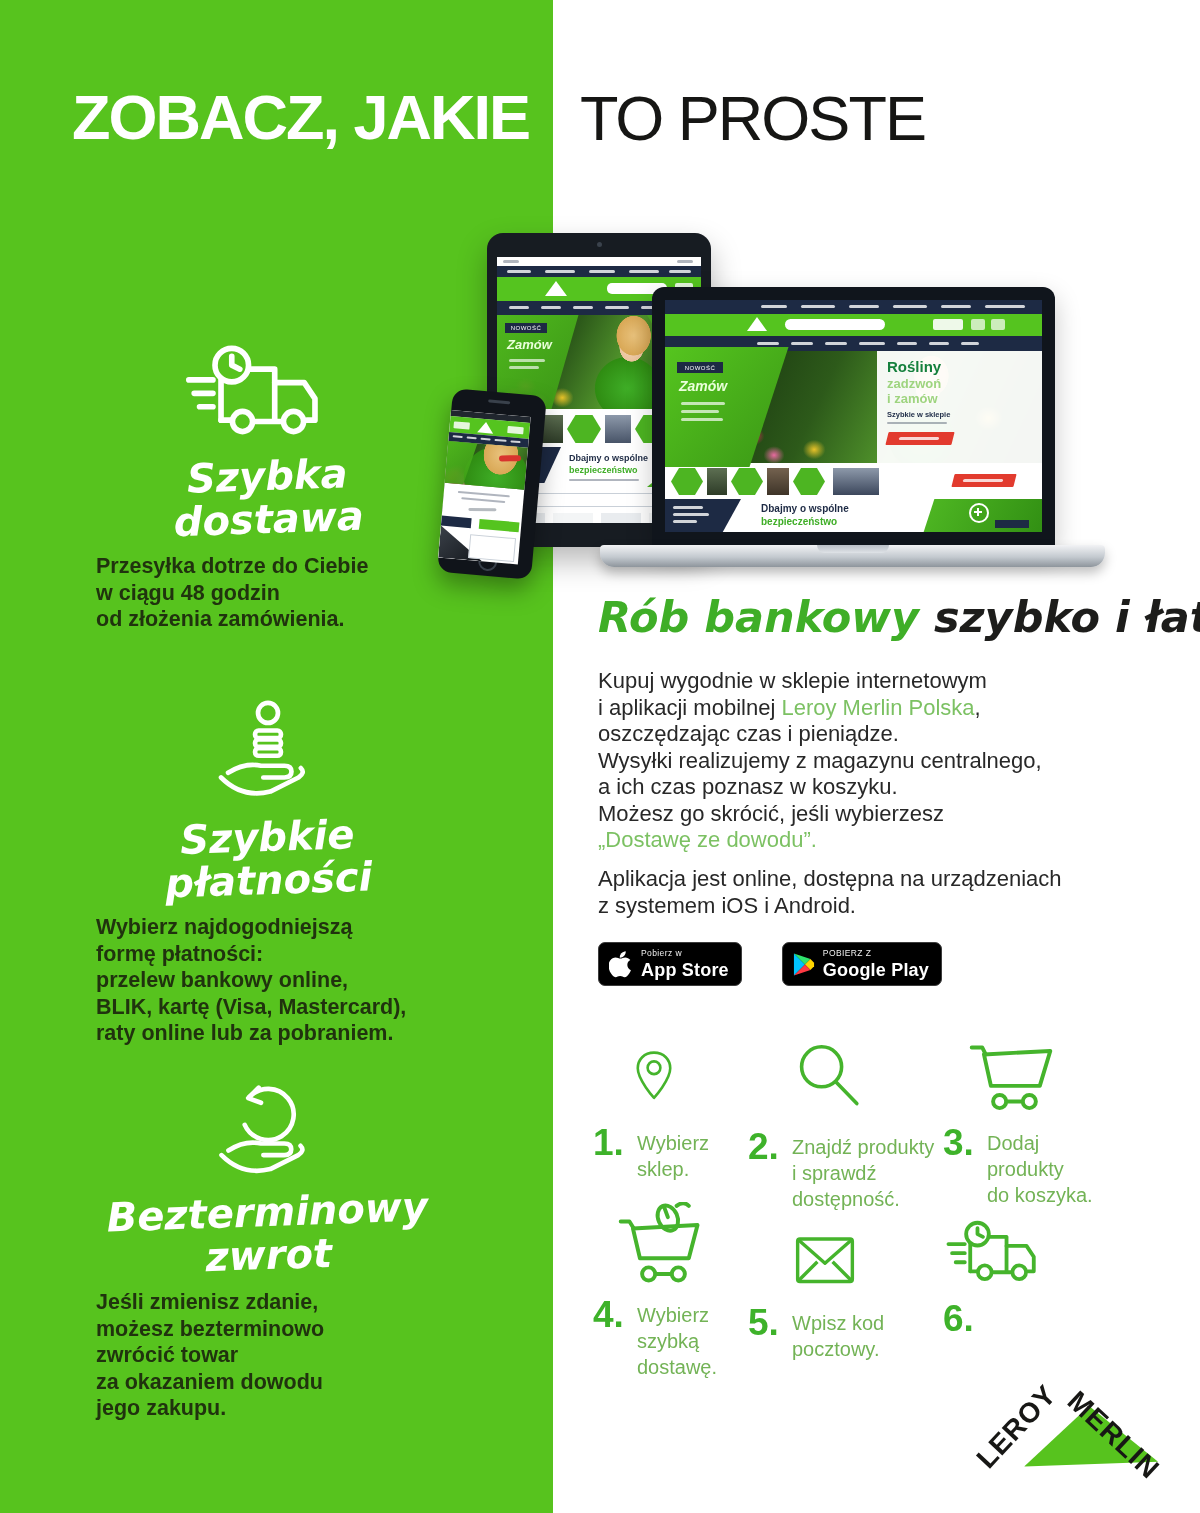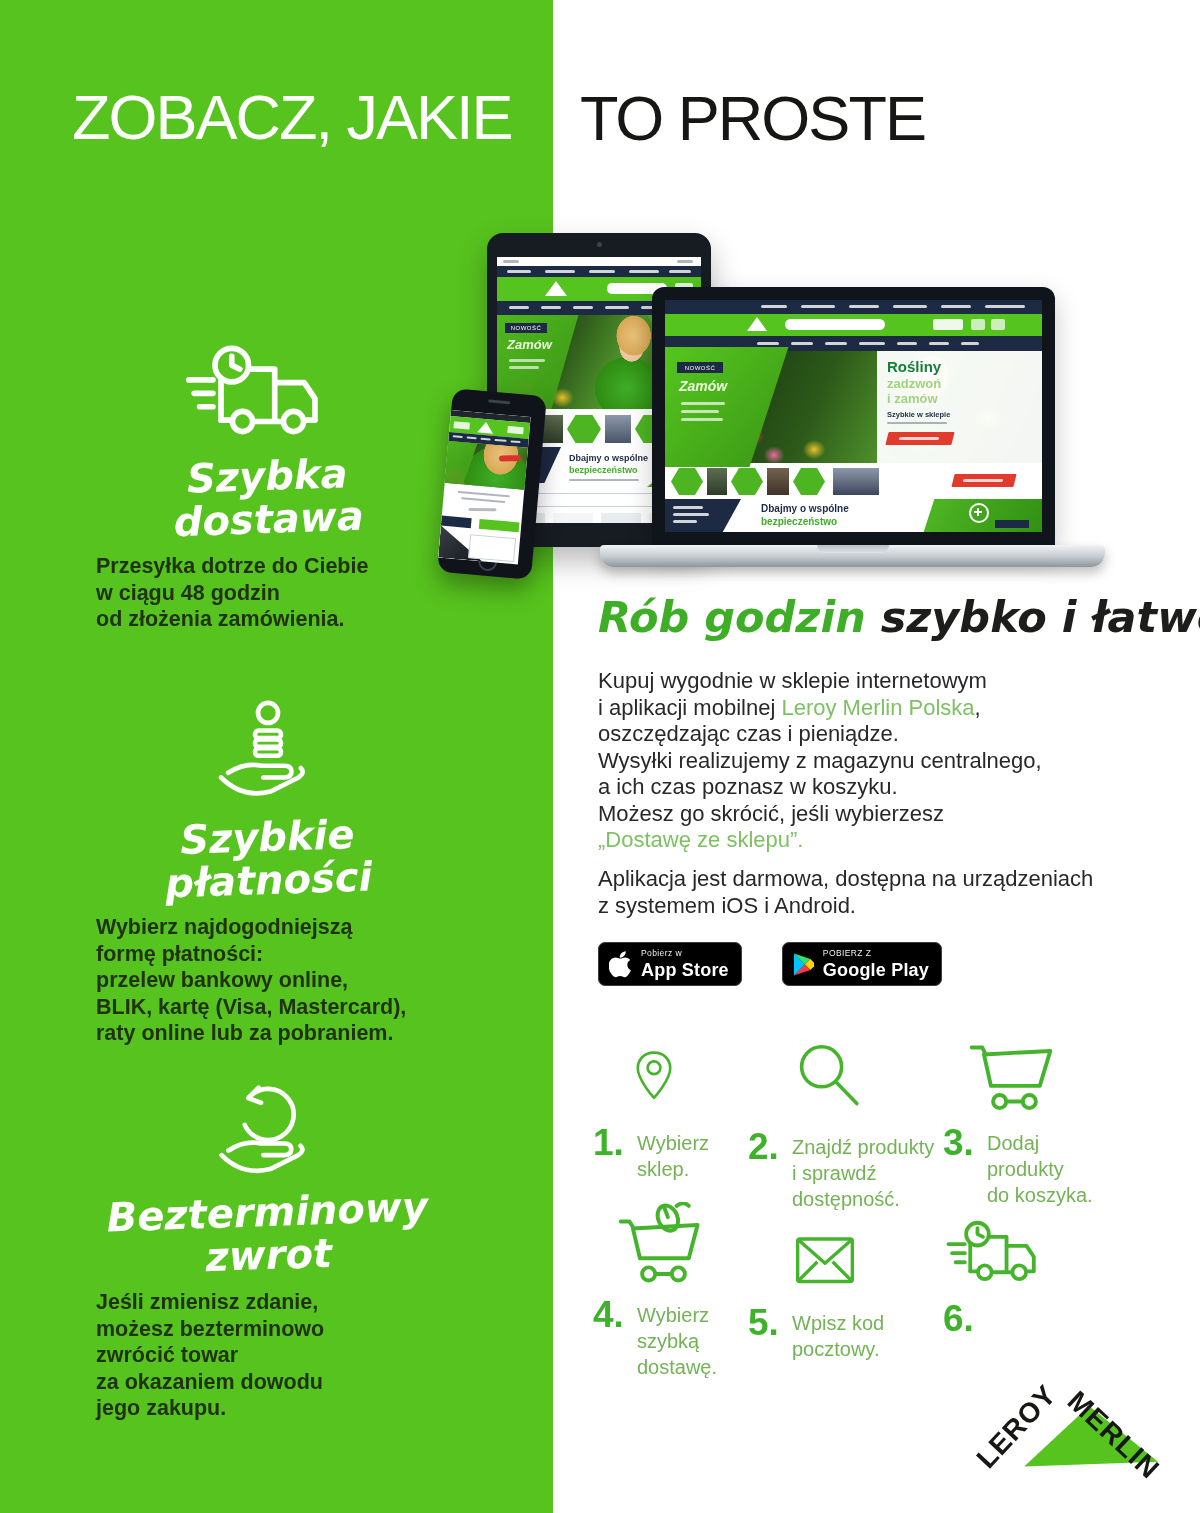--- a/index.html
+++ b/index.html
@@ -4,21 +4,21 @@
 <style>
   html,body{margin:0;padding:0;background:#ffffff;}
   .page{position:relative;width:1200px;height:1513px;background:#fff;overflow:hidden;
         font-family:"Liberation Sans","DejaVu Sans",sans-serif;}
   .pre{white-space:pre-line;}
 
   
   .green-panel{position:absolute;left:0;top:0;width:553px;height:1513px;background:#57c31e;}
 
   
-  .hl-left{position:absolute;left:72px;top:84px;color:#fff;font-size:63px;font-weight:normal;
+  .hl-left{position:absolute;left:72px;top:84px;color:#fff;font-size:63px;font-weight:bold;
            letter-spacing:-2px;line-height:66px;}
   .hl-right{position:absolute;left:580px;top:84px;color:#161614;font-size:63px;font-weight:normal;
            letter-spacing:-2px;line-height:69px;}
 
   
   .gsec{position:absolute;left:96px;width:344px;text-align:center;color:#fff;}
   .gsec .icn-wrap{display:flex;justify-content:center;align-items:flex-end;}
   .gsec h2{margin:8px 0 0 0;font-family:"DejaVu Sans",sans-serif;font-style:italic;
            font-weight:bold;font-size:40px;line-height:43px;transform:rotate(-2deg);}
   .gsec p{margin:12px 0 0 0;text-align:left;color:#20330e;font-size:21.5px;line-height:26.5px;
@@ -320,31 +320,31 @@
     <div style="position:absolute;left:52px;top:40px;width:22px;height:6px;background:#d8342e;border-radius:3px;transform:rotate(-6deg);"></div>
     <div class="d dg" style="left:14px;top:80px;width:52px;height:2px;"></div>
     <div class="d dg" style="left:18px;top:86px;width:44px;height:2px;"></div>
     <div class="d dg" style="left:26px;top:95px;width:28px;height:3px;background:rgba(110,120,130,.5);transform:rotate(-4deg);"></div>
     <div style="position:absolute;left:0;top:106px;width:30px;height:10px;background:#1d2a44;"></div>
     <div style="position:absolute;left:38px;top:106px;width:40px;height:10px;background:#55c41f;"></div>
     <div style="position:absolute;left:0;top:116px;width:44px;height:32px;background:linear-gradient(135deg,#3a4048,#14181d);clip-path:polygon(0 0,100% 100%,0 100%);"></div>
     <div style="position:absolute;left:30px;top:122px;width:44px;height:22px;background:#fff;border:1px solid #c9d0d8;"></div>
   </div>
 
-  <div class="heading"><span class="hg">Rób godzin</span><span class="hb"> szybko i łatwo</span></div>
+  <div class="heading"><span class="hg">Rób bankowy</span><span class="hb"> szybko i łatwo</span></div>
 
   <div class="para pre" style="top:668px;width:560px;"><span>Kupuj wygodnie w sklepie internetowym
 i aplikacji mobilnej </span><span class="lnk">Leroy Merlin Polska</span><span>,
 oszczędzając czas i pieniądze.
 Wysyłki realizujemy z magazynu centralnego,
 a ich czas poznasz w koszyku.
 Możesz go skrócić, jeśli wybierzesz
-</span><span class="lnk">„Dostawę ze sklepu”.</span></div>
-
-  <div class="para pre" style="top:866px;width:560px;">Aplikacja jest darmowa, dostępna na urządzeniach
+</span><span class="lnk">„Dostawę ze dowodu”.</span></div>
+
+  <div class="para pre" style="top:866px;width:560px;">Aplikacja jest online, dostępna na urządzeniach
 z systemem iOS i Android.</div>
 
   <div class="badges">
     <div class="badge">
       <span>
         <svg width="24" height="28" viewBox="0 0 24 28" fill="#fff">
           <path d="M16.7 1.2c.2 1.7-.5 3.3-1.5 4.5-1.1 1.2-2.8 2.1-4.4 2-.2-1.6.6-3.3 1.6-4.4C13.5 2.1 15.2 1.3 16.7 1.2z"></path>
           <path d="M21.9 20.2c-.6 1.4-.9 2-1.7 3.2-1.1 1.7-2.7 3.8-4.6 3.8-1.7 0-2.2-1.1-4.5-1.1s-2.8 1.1-4.5 1.1c-1.9 0-3.4-1.9-4.5-3.6C-.9 19-1.2 13.6 1 10.7 2.5 8.7 4.6 7.5 6.6 7.5c2 0 3.2 1.1 4.9 1.1 1.6 0 2.6-1.1 4.8-1.1 1.8 0 3.7.9 5 2.6-4.4 2.4-3.7 8.2.6 10.1z"></path>
         </svg>
       </span>

